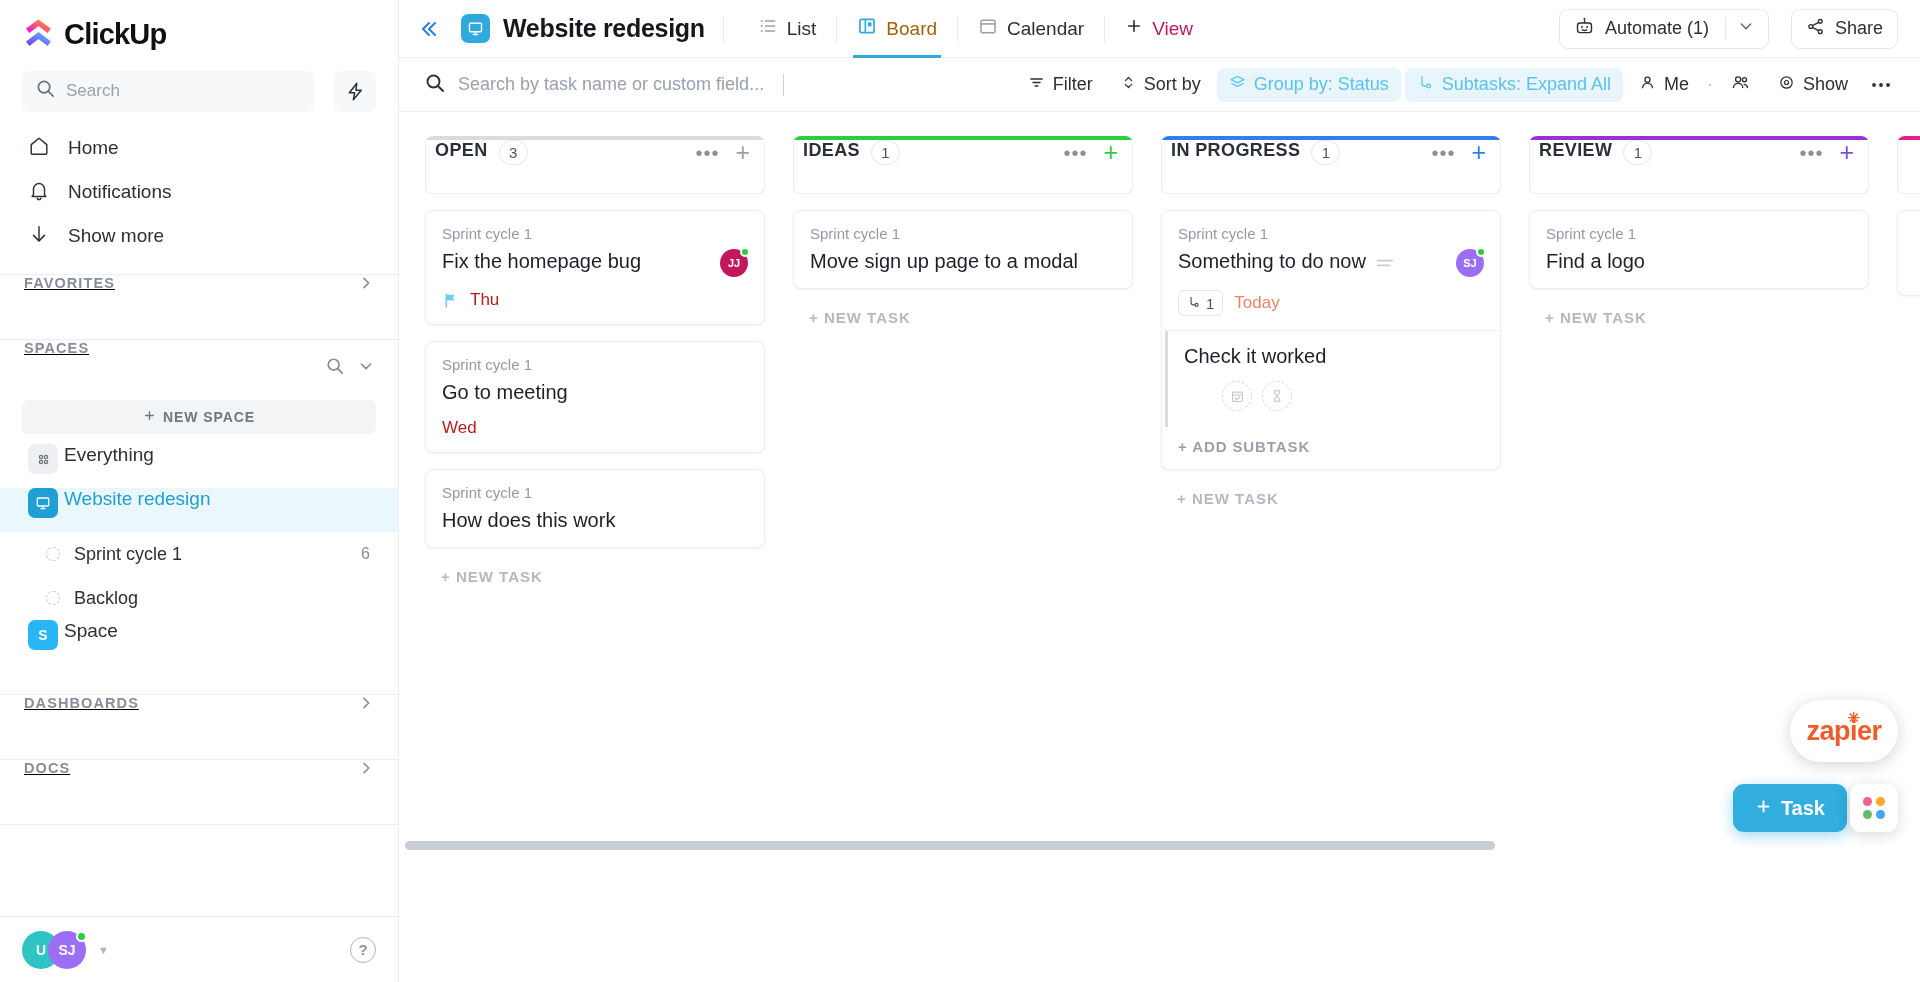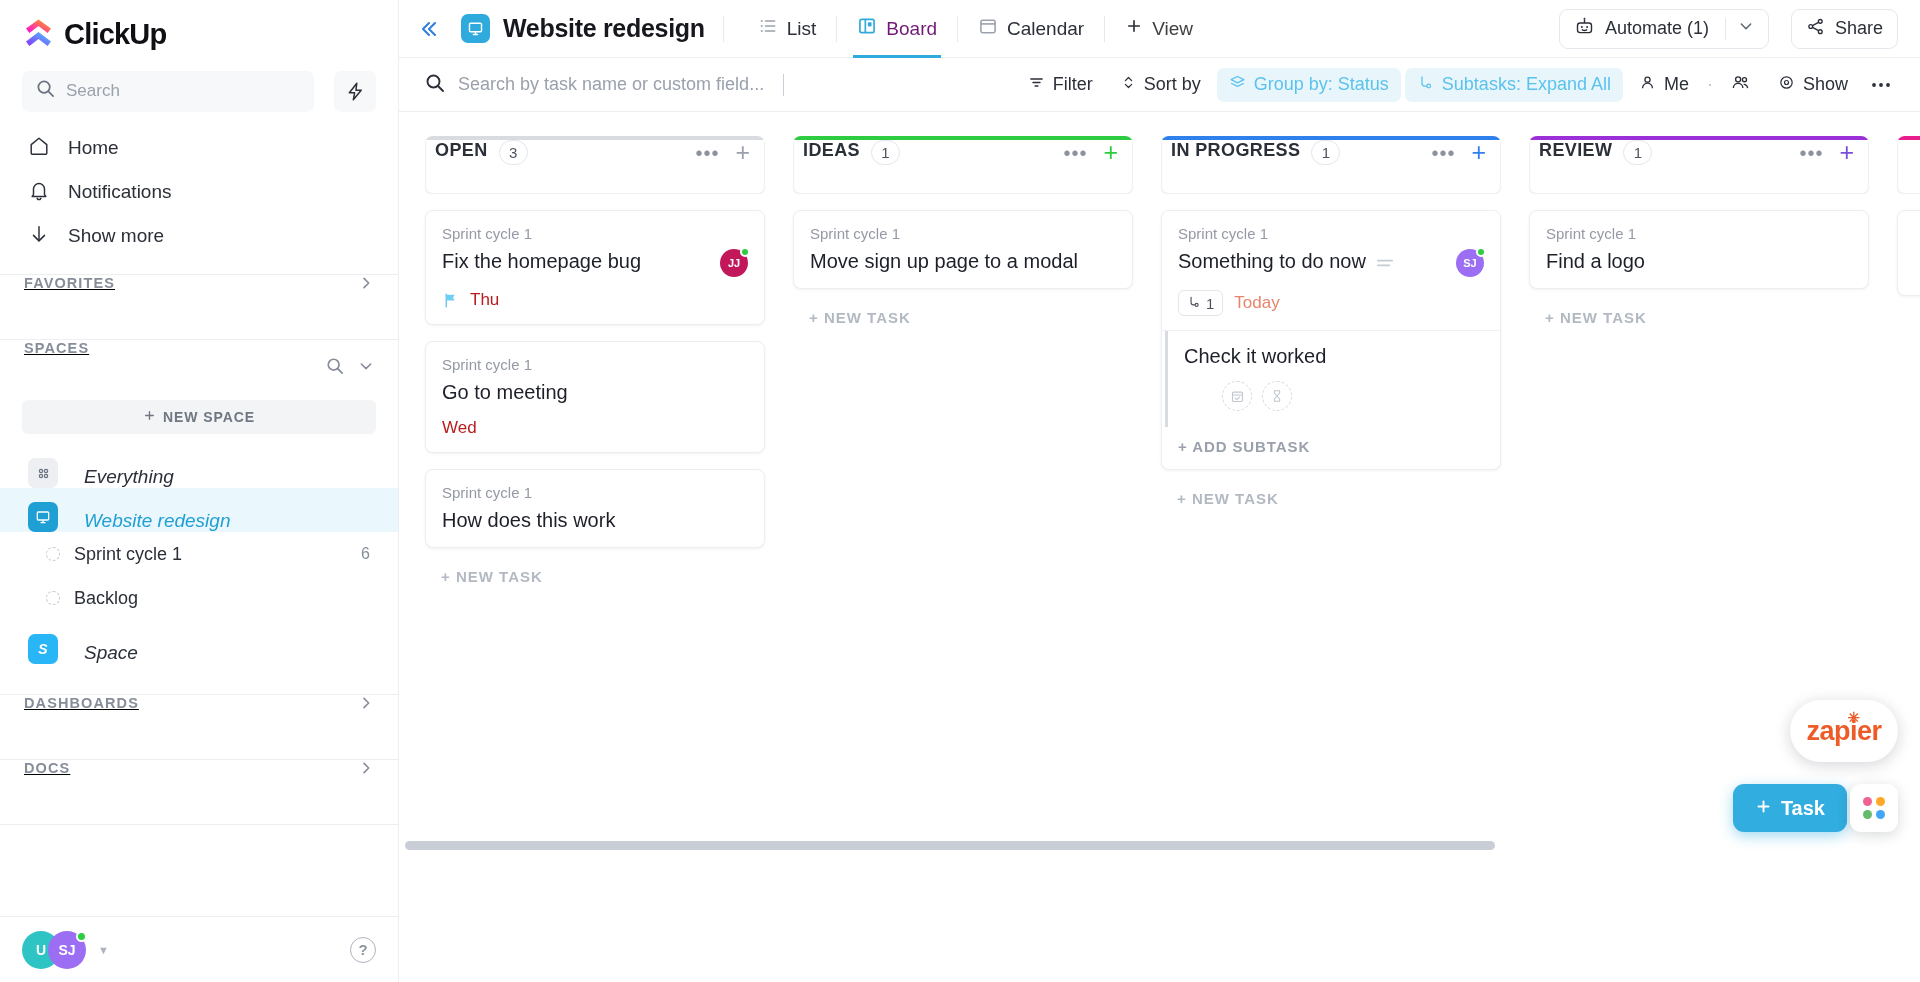--- a/index.html
+++ b/index.html
@@ -50,22 +50,22 @@
   }
   .sb-section-right { display: flex; align-items: center; gap: 14px; }
 
   .new-space-btn {
     margin: 4px 22px 10px 22px; height: 34px; border-radius: 6px; background: #f2f4f6;
     display: flex; align-items: center; justify-content: center; gap: 7px;
     font-size: 14px; font-weight: 600; letter-spacing: .9px; color: #707782; cursor: pointer;
   }
 
   .sp-item {
-    height: 44px; display: flex; align-items: flex-end; gap: 26px;
-    padding: 0 28px; font-size: 19px; color: #2b2f38; cursor: pointer; position: relative; font-style: italic;
+    height: 44px; display: flex; align-items: flex-start; gap: 6px;
+    padding: 0 28px; font-size: 19px; color: #2b2f38; cursor: pointer; position: relative;
   }
   .sp-item.active { background: #eaf7fc; color: #1f9fd4; }
   .sp-icon-sq {
     width: 30px; height: 30px; border-radius: 7px; flex: 0 0 30px;
     display: flex; align-items: center; justify-content: center;
     color: #fff; font-size: 14px; font-weight: 700;
   }
   .sp-sub {
     height: 44px; display: flex; align-items: center; gap: 14px;
     padding: 0 28px 0 46px; font-size: 18px; color: #2b2f38; cursor: pointer;
@@ -114,25 +114,25 @@
     display: flex; align-items: center; justify-content: center;
   }
   .view-title .txt { font-size: 25px; font-weight: 700; color: #16181d; letter-spacing: -.3px; }
 
   .vdiv { width: 1px; height: 26px; background: #e7e9ed; margin: 0 18px; }
   .view-tabs { display: flex; align-items: center; height: 58px; }
   .vtab {
     display: flex; align-items: center; gap: 9px; padding: 0 16px; height: 58px;
     font-size: 19px; color: #2b2f38; cursor: pointer; position: relative;
   }
-  .vtab.active { color: #701a75; }
+  .vtab.active { color: #a16207; }
   .vtab.active::after {
     content: ''; position: absolute; left: 12px; right: 12px; bottom: 0; height: 3px; background: #2eaadc;
   }
-  .vtab.plain { color: #404040; }
+  .vtab.plain { color: #be185d; }
 
   .topbar-right { margin-left: auto; display: flex; align-items: center; gap: 22px; }
   .pill-btn {
     height: 40px; border: 1px solid #e4e7ec; border-radius: 9px; display: flex; align-items: center;
     gap: 10px; padding: 0 14px; font-size: 18px; color: #2b2f38; cursor: pointer; background: #fff;
   }
   .pill-btn .inner-div { width: 1px; height: 22px; background: #e4e7ec; margin: 0 2px 0 6px; }
 
   
   .toolbar {

